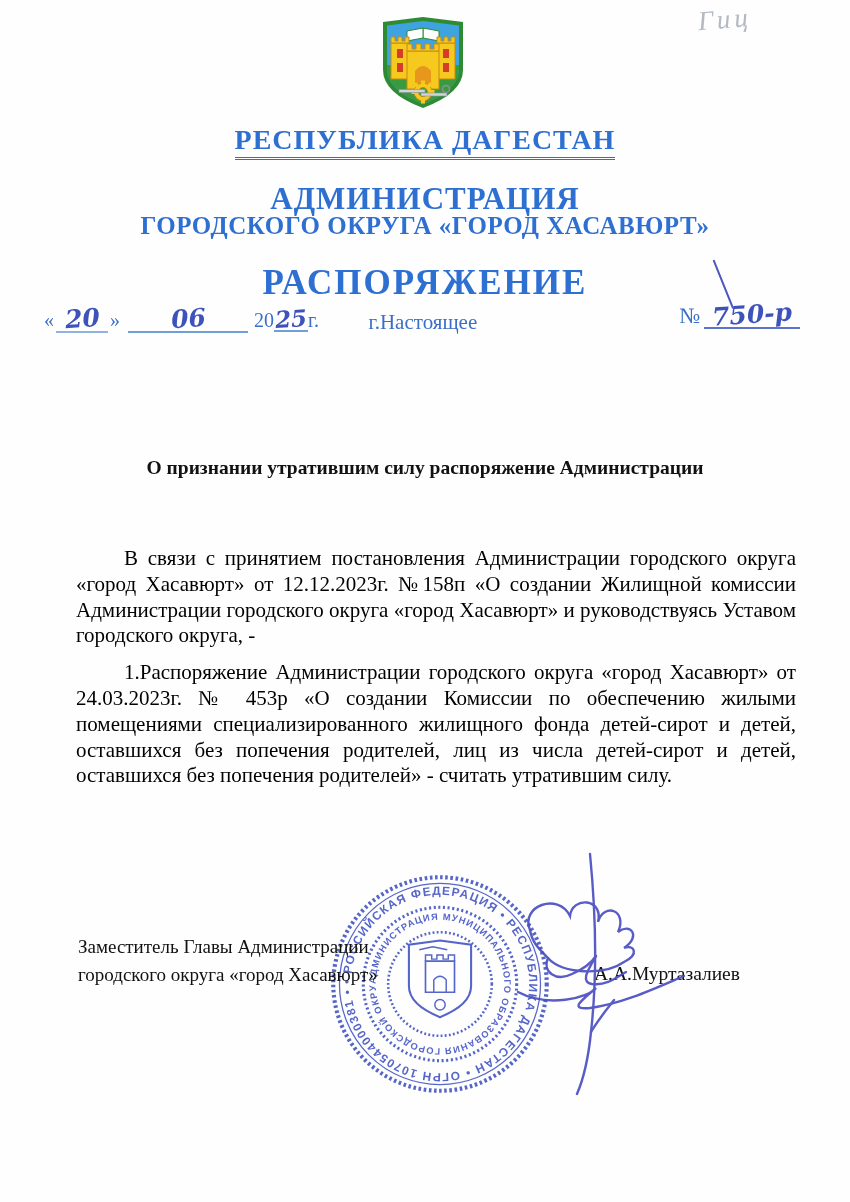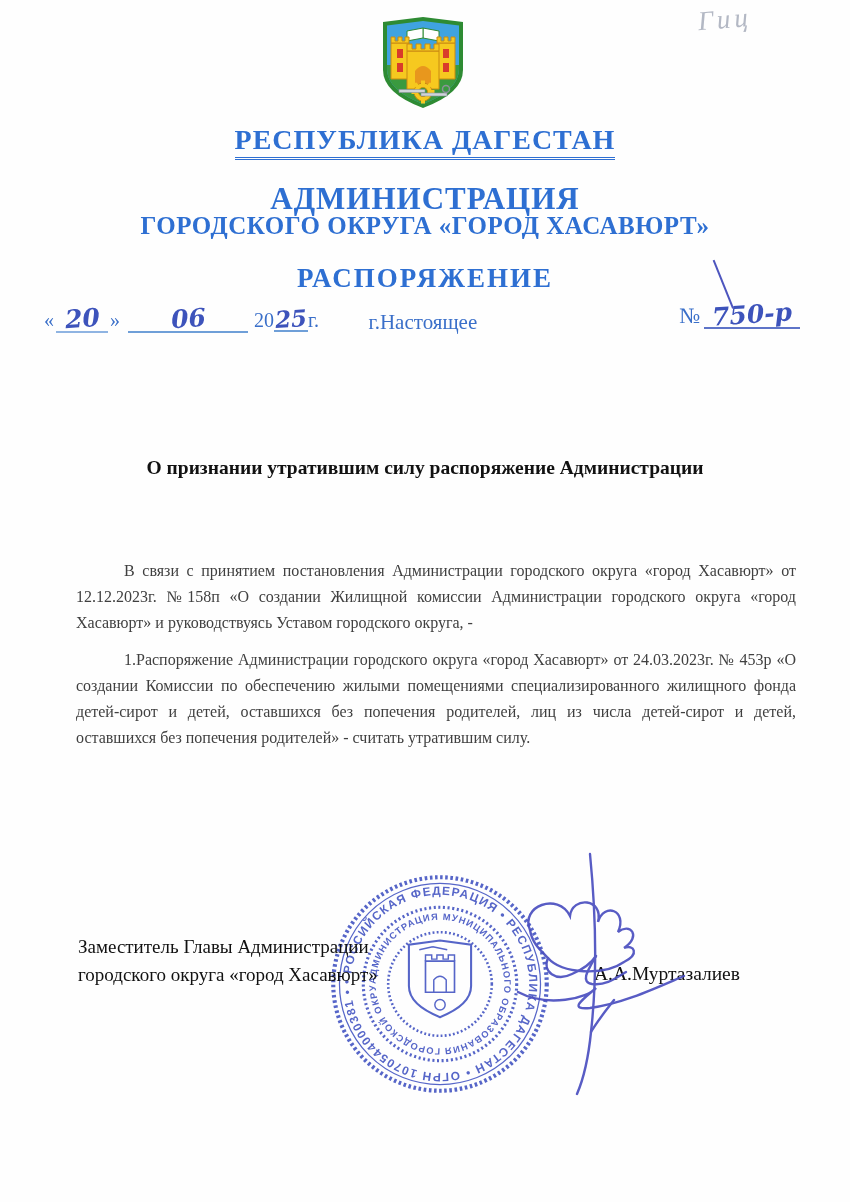--- a/index.html
+++ b/index.html
@@ -15,21 +15,21 @@
     color:#b3b8c4; transform:rotate(-5deg);
   }
   
   .emblem{ position:absolute; left:377px; top:15px; width:92px; height:95px; }
   
   .hdr{ position:absolute; left:0; width:100%; text-align:center; color:#2e6fd2; font-weight:bold; }
   .hdr-republic{ top:124px; font-size:28px; letter-spacing:1px; }
   .hdr-republic .ul{ display:inline-block; border-bottom:3px double #2e6fd2; padding-bottom:1px; }
   .hdr-org1{ top:181px; font-size:31px; letter-spacing:1px; }
   .hdr-org2{ top:212px; font-size:25px; letter-spacing:.5px; }
-  .hdr-doctype{ top:263px; font-size:27px; letter-spacing:2px; }
+  .hdr-doctype{ top:263px; font-size:35px; letter-spacing:2px; }
   
   .dateline{ position:absolute; top:302px; left:0; width:100%; height:46px; font-size:20px; color:#3a6fc9; }
   .date-left{ position:absolute; left:44px; top:4px; white-space:nowrap; }
   .hw{
     font-family:"DejaVu Serif", serif; font-style:italic; font-weight:bold;
     color:#3d53bb; font-size:25px; transform:rotate(-4deg); display:inline-block;
   }
   .blank{ display:inline-block; border-bottom:2px solid #8fb4e2; text-align:center; line-height:1; }
   .blank-day{ min-width:52px; margin:0 2px; }
   .blank-month{ min-width:120px; border-bottom-color:#6f9fd8; margin:0 6px 0 8px; }
@@ -43,22 +43,22 @@
     background:#4d55be; transform:rotate(68deg); transform-origin:right top;
   }
   
   .doc-title{
     position:absolute; top:455px; left:105px; width:640px;
     text-align:center; font-weight:bold; font-size:19.5px; line-height:26px; color:#111;
   }
   
   .body-block{ position:absolute; top:546px; left:76px; width:720px; }
   .body-block p{
-    margin:12px 0 11px 0; text-align:justify; text-indent:48px;
-    font-size:16px; line-height:25.8px; color:#404040;
+    margin:0 0 11px 0; text-align:justify; text-indent:48px;
+    font-size:21px; line-height:25.8px; color:#000000;
   }
   .body-block p.p2{ margin-bottom:10px; }
   
   .sig-position{
     position:absolute; top:933px; left:78px; z-index:3;
     font-weight:normal; font-size:19px; line-height:27.5px; color:#111;
   }
   .sig-name{
     position:absolute; top:963px; left:594px; z-index:3;
     font-weight:normal; font-size:19.5px; color:#111;

